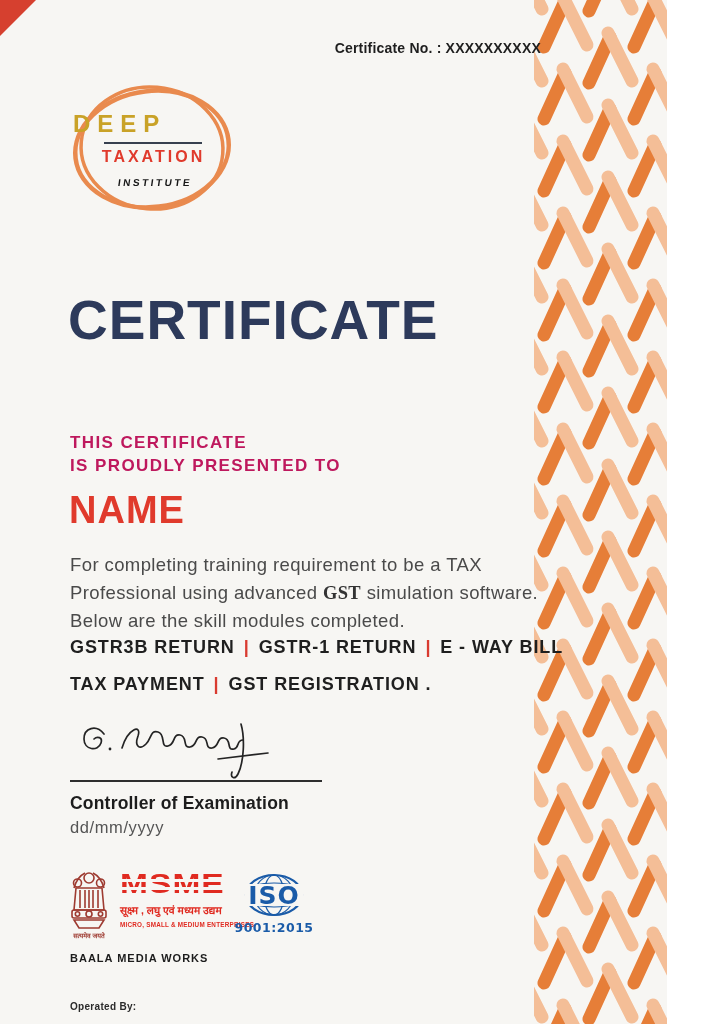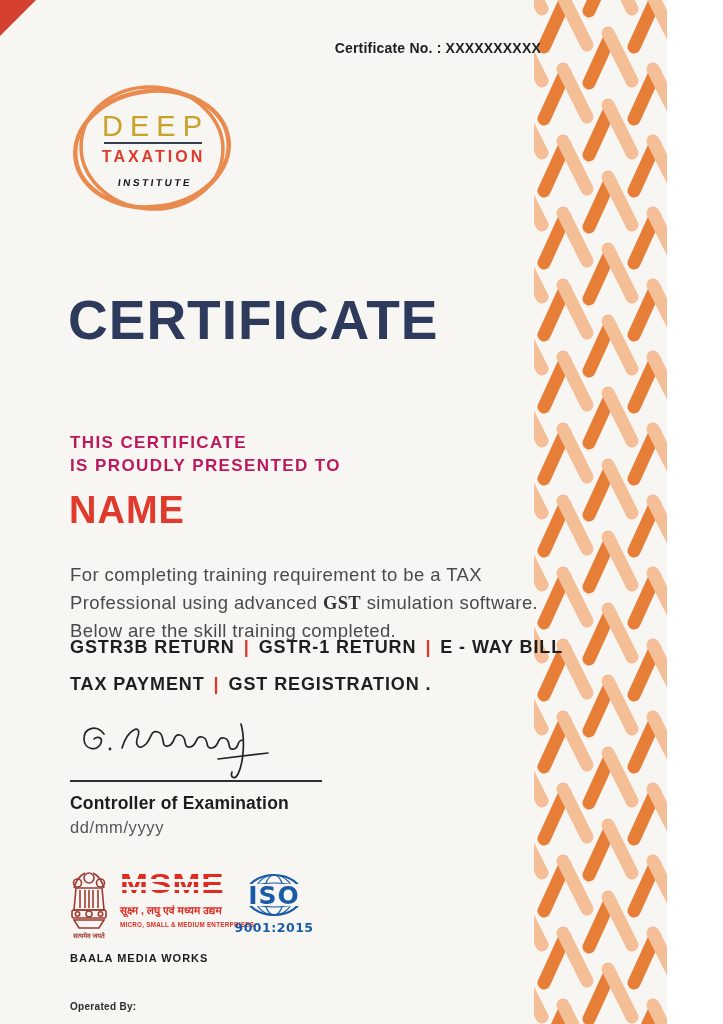--- a/index.html
+++ b/index.html
@@ -21,38 +21,38 @@
   .chev-dark{stroke:var(--chev_dark,#E67E38);stroke-width:13;stroke-linecap:round;}
   .chev-light{stroke:var(--chev_light,#F4BE97);stroke-width:13;stroke-linecap:round;}
 
   
   .cert-no{top:40px;right:126px;font-size:14px;font-weight:bold;color:#1E1E1E;letter-spacing:.2px;}
 
   
   .logo{left:66px;top:82px;width:172px;height:138px;}
   .logo svg{position:absolute;left:0;top:0;}
   .logo-ellipse{fill:none;stroke:var(--orange,#E98A4E);}
-  .logo-deep{position:absolute;left:0;top:28px;width:172px;text-align:center;
-    color:var(--gold,#C9A227);font-size:29px;font-weight:normal;letter-spacing:7px;text-indent:7px;}
+  .logo-deep{position:absolute;left:0;top:28px;width:172px;text-align:left;
+    color:var(--gold,#C9A227);font-size:24px;font-weight:bold;letter-spacing:7px;text-indent:7px;}
   .logo-divider{position:absolute;left:38px;top:60px;width:98px;border-top:2px solid #37404F;}
   .logo-taxation{position:absolute;left:0;top:66px;width:172px;text-align:center;
     color:var(--red,#E03A2C);font-size:16px;font-weight:bold;letter-spacing:3px;text-indent:3px;}
   .logo-institute{position:absolute;left:52px;top:95px;width:120px;
     color:#171717;font-size:10px;font-weight:bold;letter-spacing:2.5px;transform:skewX(-8deg);}
 
   
   .title-main{left:68px;top:288px;color:var(--navy,#2D3A5B);font-size:55px;font-weight:bold;letter-spacing:1px;}
   .title-sub{left:70px;top:349px;color:var(--navy,#2D3A5B);font-size:27px;font-weight:bold;letter-spacing:1px;}
 
   
   .presented{left:70px;top:431px;color:#be185d;font-size:17px;font-weight:bold;letter-spacing:1.4px;line-height:23px;}
   .recipient{left:69px;top:489px;color:var(--red,#E03A2C);font-size:38px;font-weight:bold;letter-spacing:1px;}
 
   
-  .description{left:70px;top:551px;color:var(--text_gray,#4A4A4A);font-size:18.5px;letter-spacing:.4px;line-height:28px;margin-top:10px;}
+  .description{left:70px;top:551px;color:var(--text_gray,#4A4A4A);font-size:18.5px;letter-spacing:.4px;line-height:28px;}
   .gst-serif{font-family:"Liberation Serif","DejaVu Serif",serif;font-weight:bold;color:#333;}
 
   
   .modules{left:70px;top:637px;color:#1F1F1F;font-size:18px;font-weight:bold;letter-spacing:.9px;}
   .modules .row{margin-bottom:16px;}
   .pipe{color:var(--pipe_red,#D93B30);padding:0 9px;font-weight:bold;}
 
   
   .signature-svg{left:70px;top:706px;}
   .sig-stroke{fill:none;stroke:#242424;stroke-width:1.7;stroke-linecap:round;}
@@ -120,21 +120,21 @@
 
   <div class="abs presented">
     <div>THIS CERTIFICATE</div>
     <div>IS PROUDLY PRESENTED TO</div>
   </div>
   <div class="abs recipient">NAME</div>
 
   <div class="abs description">
     <div>For completing training requirement to be a TAX</div>
     <div><span>Professional using advanced </span><span class="gst-serif">GST</span><span> simulation software.</span></div>
-    <div>Below are the skill training completed.</div>
+    <div>Below are the skill modules completed.</div>
   </div>
 
   <div class="abs modules">
     <div class="row">
       <span>GSTR3B RETURN</span><span class="pipe">|</span><span>GSTR-1 RETURN</span><span class="pipe">|</span><span>E - WAY BILL</span>
     </div>
     <div class="row">
       <span>TAX PAYMENT</span><span class="pipe">|</span><span>GST REGISTRATION .</span>
     </div>
   </div>

